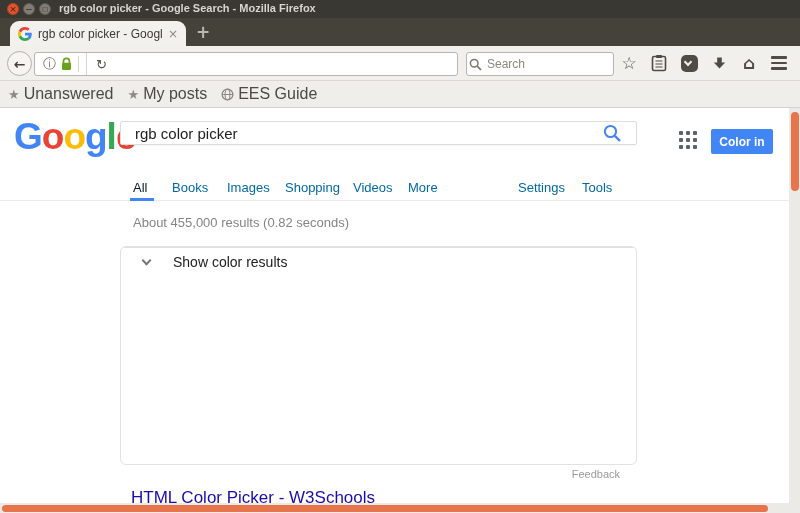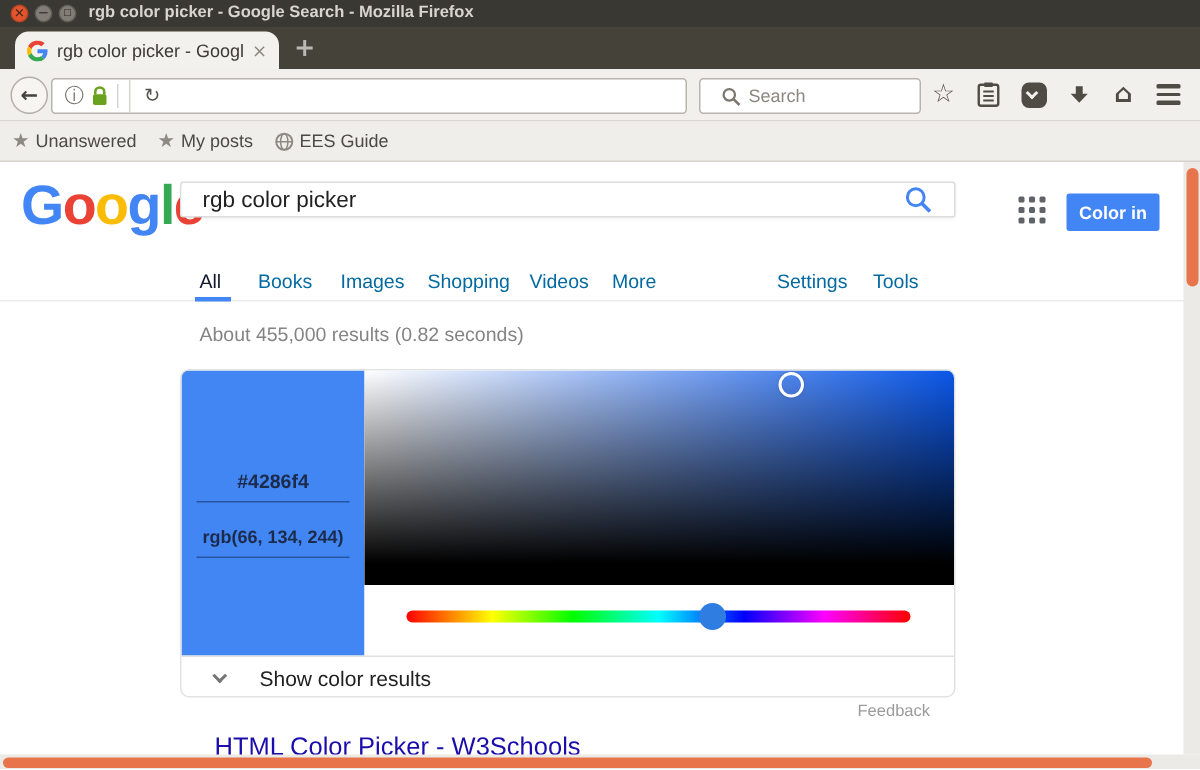--- a/index.html
+++ b/index.html
@@ -34,40 +34,40 @@
               font-size:14px; font-weight:bold; color:#45423c; z-index:2; }
   .urlbar { position:absolute; left:34px; top:52px; width:424px; height:24px; background:#fff;
             border:1px solid #b9b5ae; border-radius:3px; display:flex; align-items:center; padding:0 0 0 8px; }
   .info-i { font-size:13px; color:#76726b; margin-right:5px; }
   .url-sep { width:1px; height:16px; background:#d8d5d0; margin:0 7px 0 6px; }
   .url-text { font-size:12px; color:#8c887f; white-space:nowrap; overflow:hidden; flex:1; }
   .url-text .domain { color:#35332d; }
   .reload-btn { width:30px; height:100%; border-left:1px solid #d8d5d0; display:flex; align-items:center;
                 justify-content:center; font-size:13px; color:#57544d; }
   .searchbox { position:absolute; left:466px; top:52px; width:148px; height:24px; background:#fff;
-               border:1px solid #b9b5ae; border-radius:3px; display:flex; align-items:center; padding:0 14px; gap:5px; }
+               border:1px solid #b9b5ae; border-radius:3px; display:flex; align-items:center; padding:0 2px; gap:5px; }
   .searchbox input { border:none; outline:none; width:100%; font-size:12px; color:#555;
                      font-family:"Liberation Sans", sans-serif; background:transparent; }
   .searchbox input::placeholder { color:#8c887f; }
   .navicons { position:absolute; left:614px; top:46px; height:34px; display:flex; align-items:center; }
   .navicon { width:30px; display:flex; align-items:center; justify-content:center; }
   .star-o { font-size:17px; color:#56534c; }
   .home-g { font-size:17px; font-weight:bold; color:#4f4c46; }
   .pocket { width:17px; height:17px; border-radius:5px; background:#4f4c46; position:relative; }
   .pocket .chev { position:absolute; left:4.5px; top:4px; width:6px; height:6px;
                   border-right:2px solid #f2f0ec; border-bottom:2px solid #f2f0ec; transform:rotate(45deg); }
   .hamburger { display:flex; flex-direction:column; gap:3px; }
   .hamburger span { display:block; width:16px; height:2.5px; background:#4f4c46; border-radius:1px; }
 
   
   .bookmarksbar { position:absolute; left:0; top:81px; width:800px; height:27px; background:#f0eeea;
                   border-bottom:1px solid #d5d2cd; display:flex; align-items:center; padding-left:8px; gap:14px; }
   .bm-item { display:flex; align-items:center; gap:4px; }
   .bm-star { font-size:13px; color:#8d8a84; }
-  .bm-label { font-size:12px; color:#4c4a45; }
+  .bm-label { font-size:16px; color:#4c4a45; }
 
   
   .content { position:absolute; left:0; top:108px; width:800px; height:405px; background:#fff; overflow:hidden; }
 
   .logo { position:absolute; left:14px; top:116px; font-size:37px; font-weight:bold; letter-spacing:-1px; }
   .gsearch { position:absolute; left:120px; top:121px; width:517px; height:24px; background:#fff;
              border:1px solid #dcdcdc; border-radius:2px; display:flex; align-items:center; box-shadow:0 1px 2px rgba(0,0,0,0.05); }
   .gsearch input { flex:1; border:none; outline:none; font-size:15px; color:#212121; padding:0 14px;
                    font-family:"Liberation Sans", sans-serif; }
   .gsearch .mag { margin-right:14px; }
@@ -258,43 +258,27 @@
     <span class="ptab" style="left:353px">Videos</span>
     <span class="ptab" style="left:408px">More</span>
     <span class="ptab" style="left:518px">Settings</span>
     <span class="ptab" style="left:582px">Tools</span>
     <span class="ptab-underline"></span>
   </div>
 
   <div class="stats">About 455,000 results (0.82 seconds)</div>
 
   <div class="card">
-    <div class="picker-body">
-      <div class="swatch-panel" id="swatch-panel" style="background: rgb(66, 134, 244);">
-        <div class="swatch-field hex">#4286f4</div>
-        <div class="swatch-field rgb">rgb(66, 134, 244)</div>
-      </div>
-      <div class="picker-right">
-        <div class="sv-area">
-          <div class="sv-marker" id="sv-marker" style="left: calc(72.4% - 9px); top: 1px;"></div>
-        </div>
-        <div class="hue-area">
-          <div class="hue-bar">
-            <div class="hue-thumb" id="hue-thumb" style="left: calc(60.6% - 9px); background: rgb(47, 125, 225);"></div>
-          </div>
-        </div>
-      </div>
-    </div>
     <div class="show-values">
       <span class="sv-chev"></span>
       <span class="sv-label">Show color results</span>
     </div>
   </div>
 
   <div class="feedback">Feedback</div>
-  <div class="partial-link" id="partial-link" style="color: rgb(26, 13, 171); margin-left: 12px;">HTML Color Picker - W3Schools</div>
+  <div class="partial-link" id="partial-link" style="color: rgb(26, 13, 171);">HTML Color Picker - W3Schools</div>
 
   <div class="vtrack"></div>
   <div class="vthumb" id="vthumb" style="background: rgb(232, 116, 75);"></div>
   <div class="htrack"></div>
   <div class="hthumb" id="hthumb" style="background: rgb(232, 116, 75);"></div>
 
 </div>
 
 </body></html>

